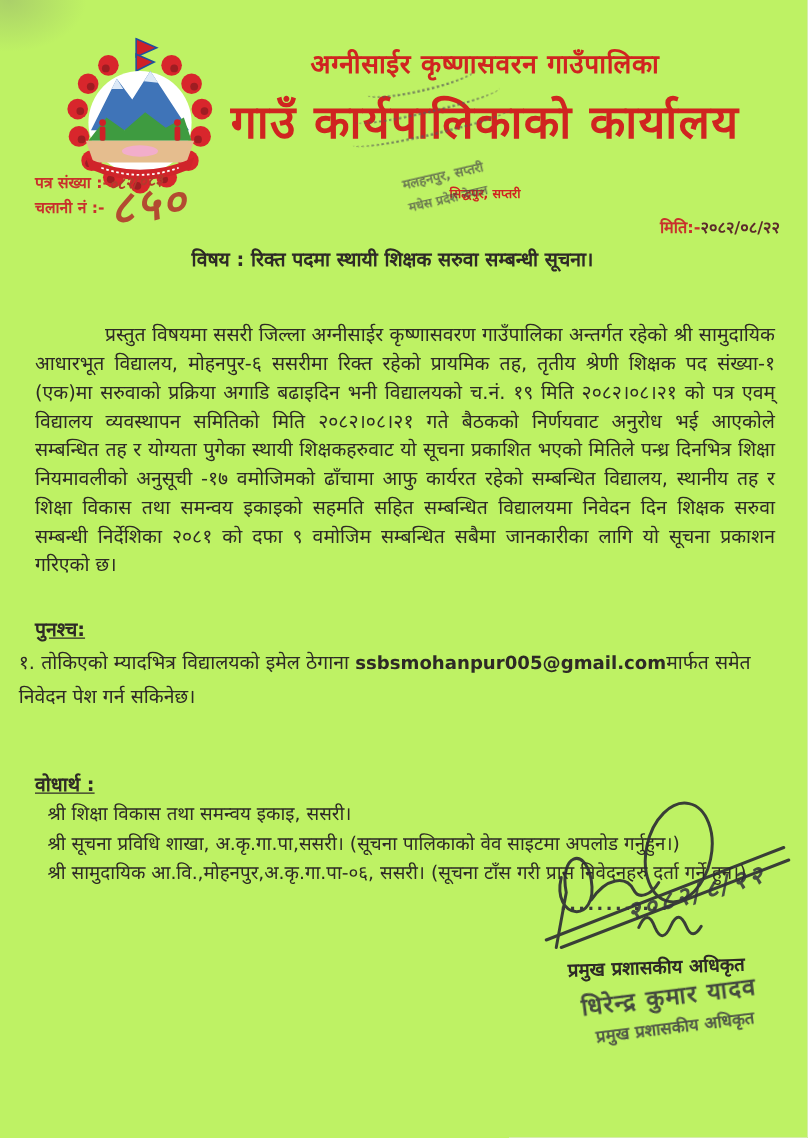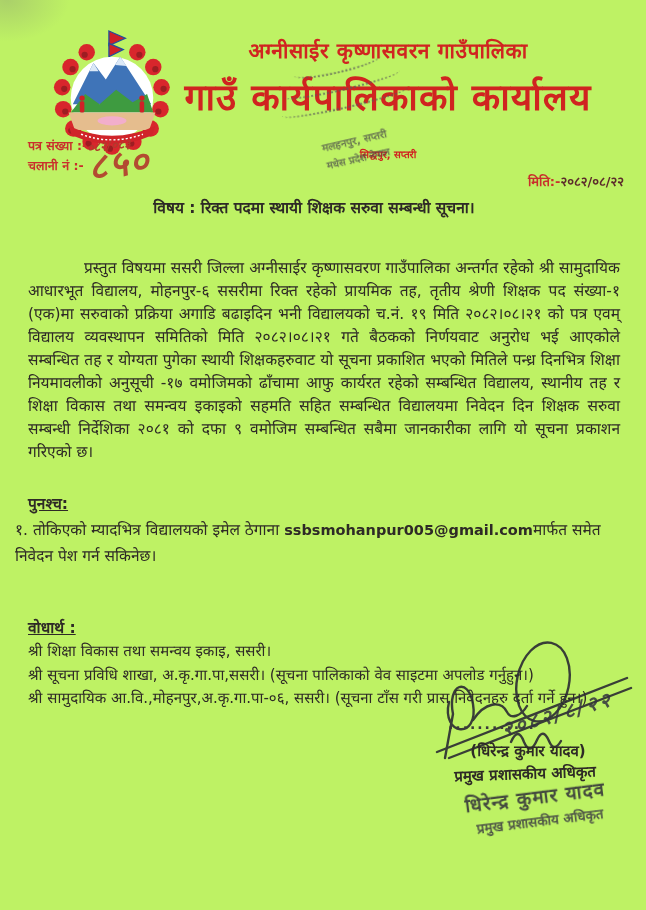--- a/index.html
+++ b/index.html
@@ -42,21 +42,21 @@
   .bodypara{
     left:28px; right:26px; top:257px; font-size:15.5px; line-height:23px;
     text-align:justify; text-indent:56px;
   }
   .heading-ul{font-size:15.5px; font-weight:bold; text-decoration:underline;}
   .punashcha-h{left:28px; top:492px;}
   .p-item1{left:15px; right:26px; top:517px; font-size:15.5px; line-height:26px;}
   .p-item1 .email{font-size:14.5px; font-weight:bold;}
   .p-item2{left:28px; right:26px; top:570px; font-size:15.5px; line-height:26px; text-align:justify;}
   .bodhartha-h{left:28px; top:616px;}
-  .bodhartha-list{left:28px; right:20px; top:640px; font-size:15px; line-height:23.5px;}
+  .bodhartha-list{left:38px; right:20px; top:640px; font-size:15px; line-height:23.5px;}
   
   .sig-svg{left:415px; top:640px;}
   .sig-dots{left:448px; top:716px; font-size:14px; letter-spacing:2px; color:#3a3a3a; font-weight:bold;}
   .sig-name{left:420px; top:740px; width:216px; text-align:center; font-size:15px; font-weight:bold;}
   .sig-title{left:412px; top:763px; width:226px; text-align:center; font-size:15px; font-weight:bold; transform:rotate(-2deg);}
   .sig-stamp-name{
     left:432px; top:784px; width:206px; text-align:center;
     font-size:19px; font-weight:bold; color:#34343a; transform:rotate(-7deg);
     letter-spacing:1px; opacity:.88; filter:blur(.2px);
   }
@@ -193,18 +193,17 @@
 
       <path d="M22,112 L212,38"></path>
       <path d="M34,118 L216,48"></path>
 
       <path d="M96,102 q7,-16 13,0 q6,14 13,-2 q6,-13 12,1 q5,12 12,0"></path>
     </g>
   </svg>
   <div class="abs sig-hand-date">२०८२/८/२२</div>
 
   <div class="abs sig-dots">............</div>
-  <div class="abs sig-name">(धिरेन्द्र कुमार यादव)</div>
   <div class="abs sig-title">प्रमुख प्रशासकीय अधिकृत</div>
   <div class="abs sig-stamp-name">धिरेन्द्र कुमार यादव</div>
   <div class="abs sig-stamp-title">प्रमुख प्रशासकीय अधिकृत</div>
 
 </div>
 
 </body></html>

